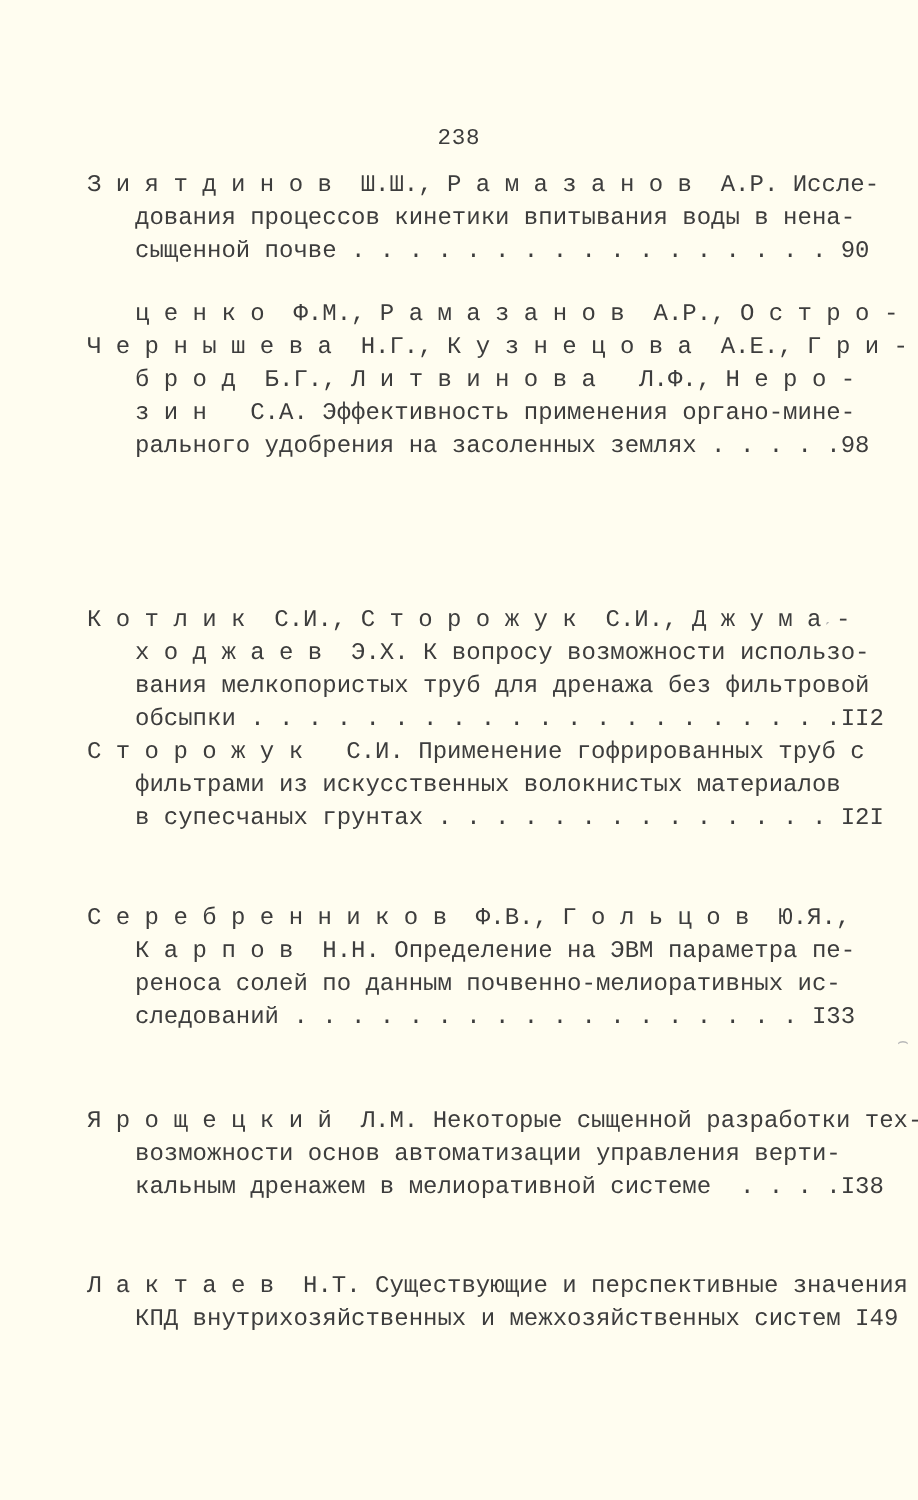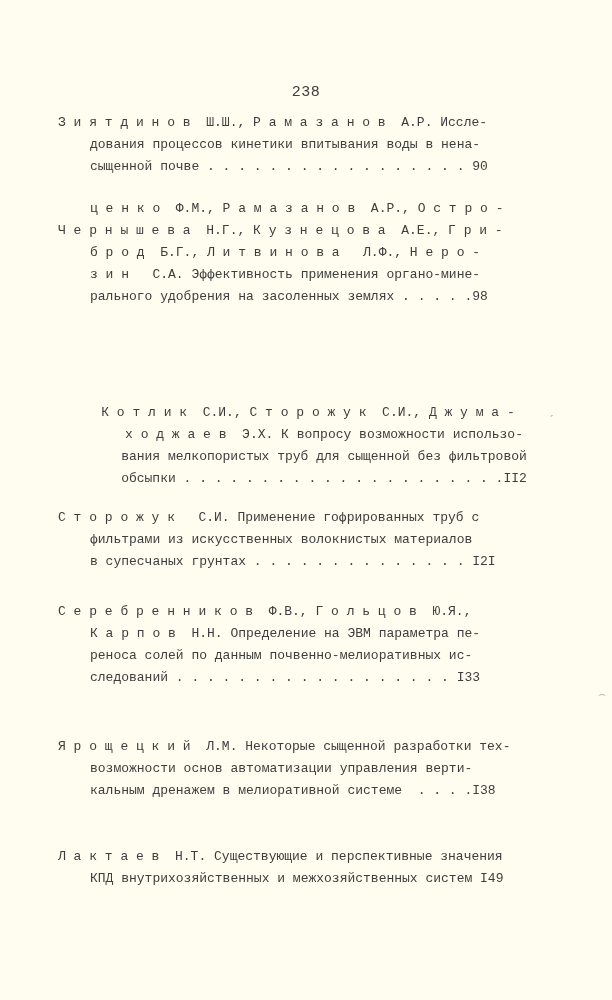--- a/index.html
+++ b/index.html
@@ -28,21 +28,21 @@
       width: 612px;
       text-align: center;
       font-size: 15px;
       letter-spacing: 0.5px;
       color: #3c3c3c;
     }
     .entry {
       position: absolute;
       left: 58px;
       width: 500px;
-      font-size: 13px;
+      font-size: 16px;
       line-height: 22px;
       color: #3d3d3d;
     }
     .line {
       white-space: pre;
       display: block;
       height: 22px;
     }
     .line.indent {
       padding-left: 32px;
@@ -71,25 +71,25 @@
     <span class="line">Ч е р н ы ш е в а  Н.Г., К у з н е ц о в а  А.Е., Г р и -</span>
     <span class="line indent">б р о д  Б.Г., Л и т в и н о в а   Л.Ф., Н е р о -</span>
     <span class="line indent">з и н   С.А. Эффективность применения органо-мине-</span>
     <span class="line indent">рального удобрения на засоленных землях . . . . .98</span>
   </div>
 
 
   <div class="entry" style="top:402px;text-align:center;">
     <span class="line">К о т л и к  С.И., С т о р о ж у к  С.И., Д ж у м а -</span>
     <span class="line indent">х о д ж а е в  Э.Х. К вопросу возможности использо-</span>
-    <span class="line indent">вания мелкопористых труб для сыщенной без фильтровой</span>
+    <span class="line indent">вания мелкопористых труб для дренажа без фильтровой</span>
     <span class="line indent">обсыпки . . . . . . . . . . . . . . . . . . . . .II2</span>
   </div>
 
-  <div class="entry" style="top:507px;">
+  <div class="entry" style="top:490px;">
     <span class="line">С т о р о ж у к   С.И. Применение гофрированных труб с</span>
     <span class="line indent">фильтрами из искусственных волокнистых материалов</span>
     <span class="line indent">в супесчаных грунтах . . . . . . . . . . . . . . I2I</span>
   </div>
 
   <div class="entry" style="top:601px;">
     <span class="line">С е р е б р е н н и к о в  Ф.В., Г о л ь ц о в  Ю.Я.,</span>
     <span class="line indent">К а р п о в  Н.Н. Определение на ЭВМ параметра пе-</span>
     <span class="line indent">реноса солей по данным почвенно-мелиоративных ис-</span>
     <span class="line indent">следований . . . . . . . . . . . . . . . . . . I33</span>

